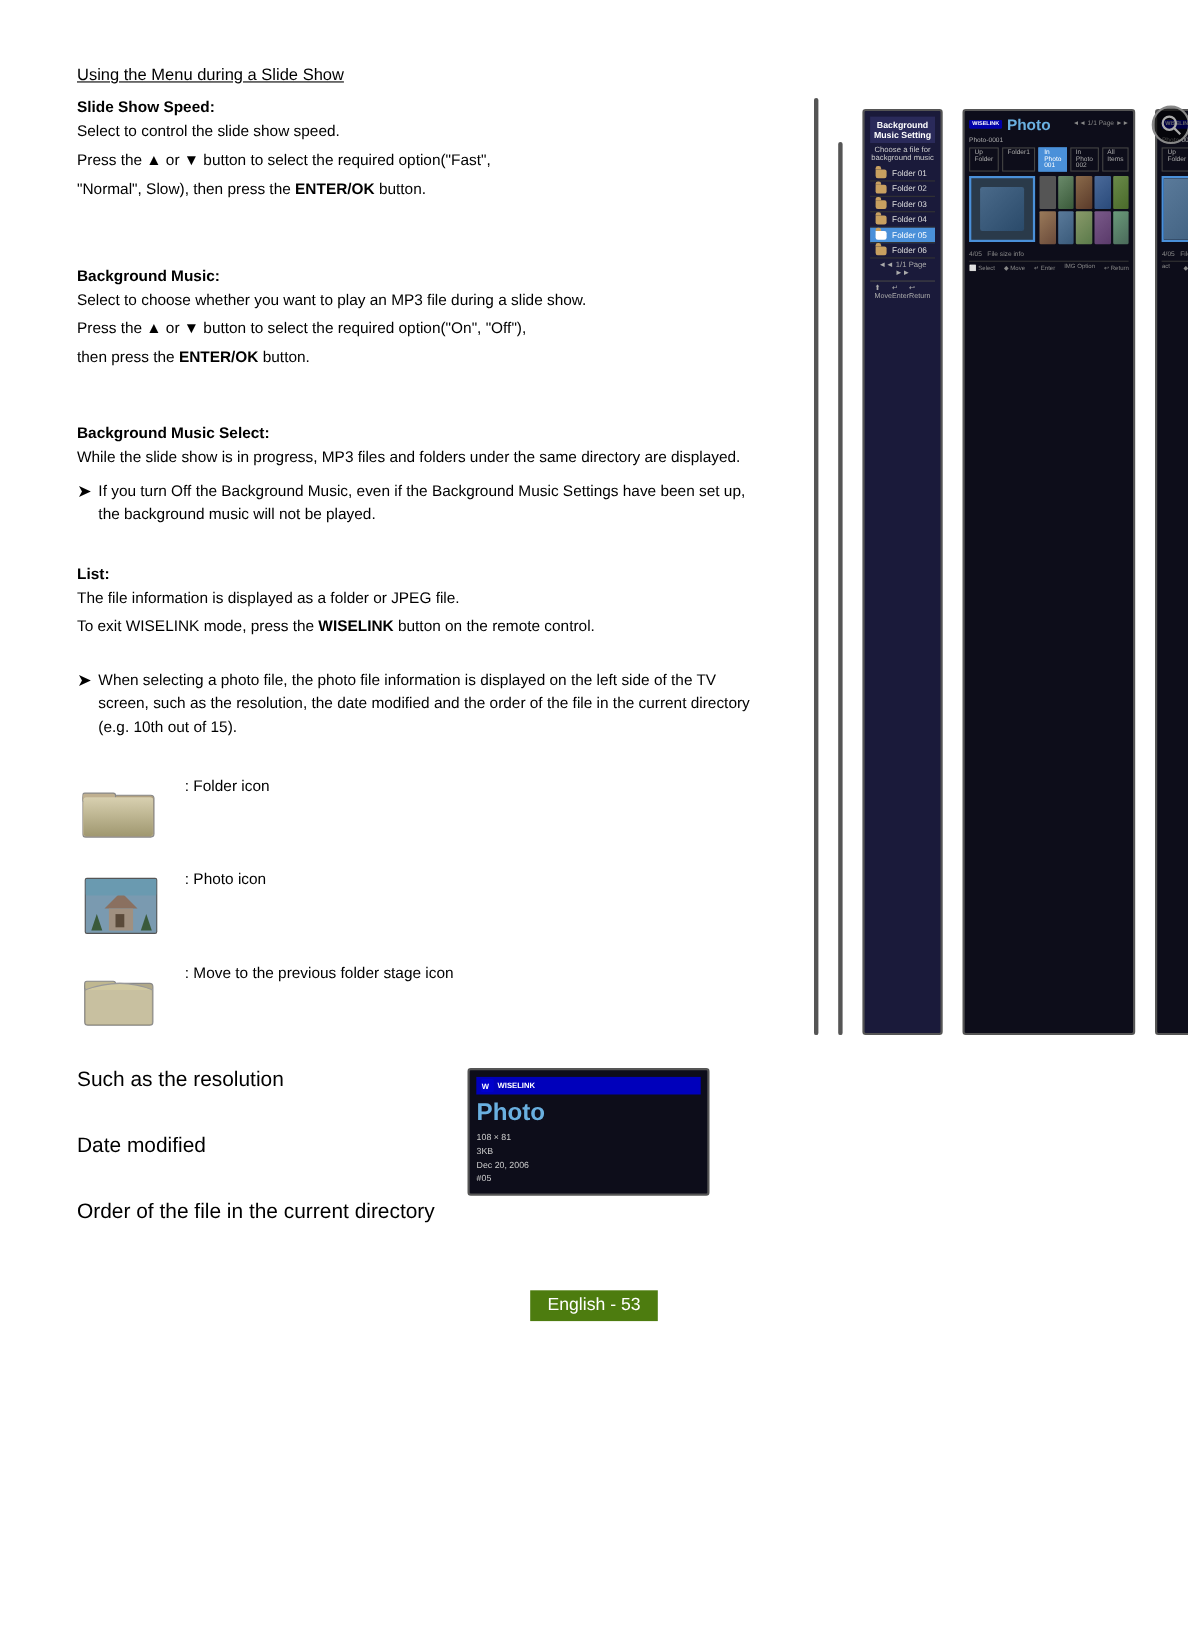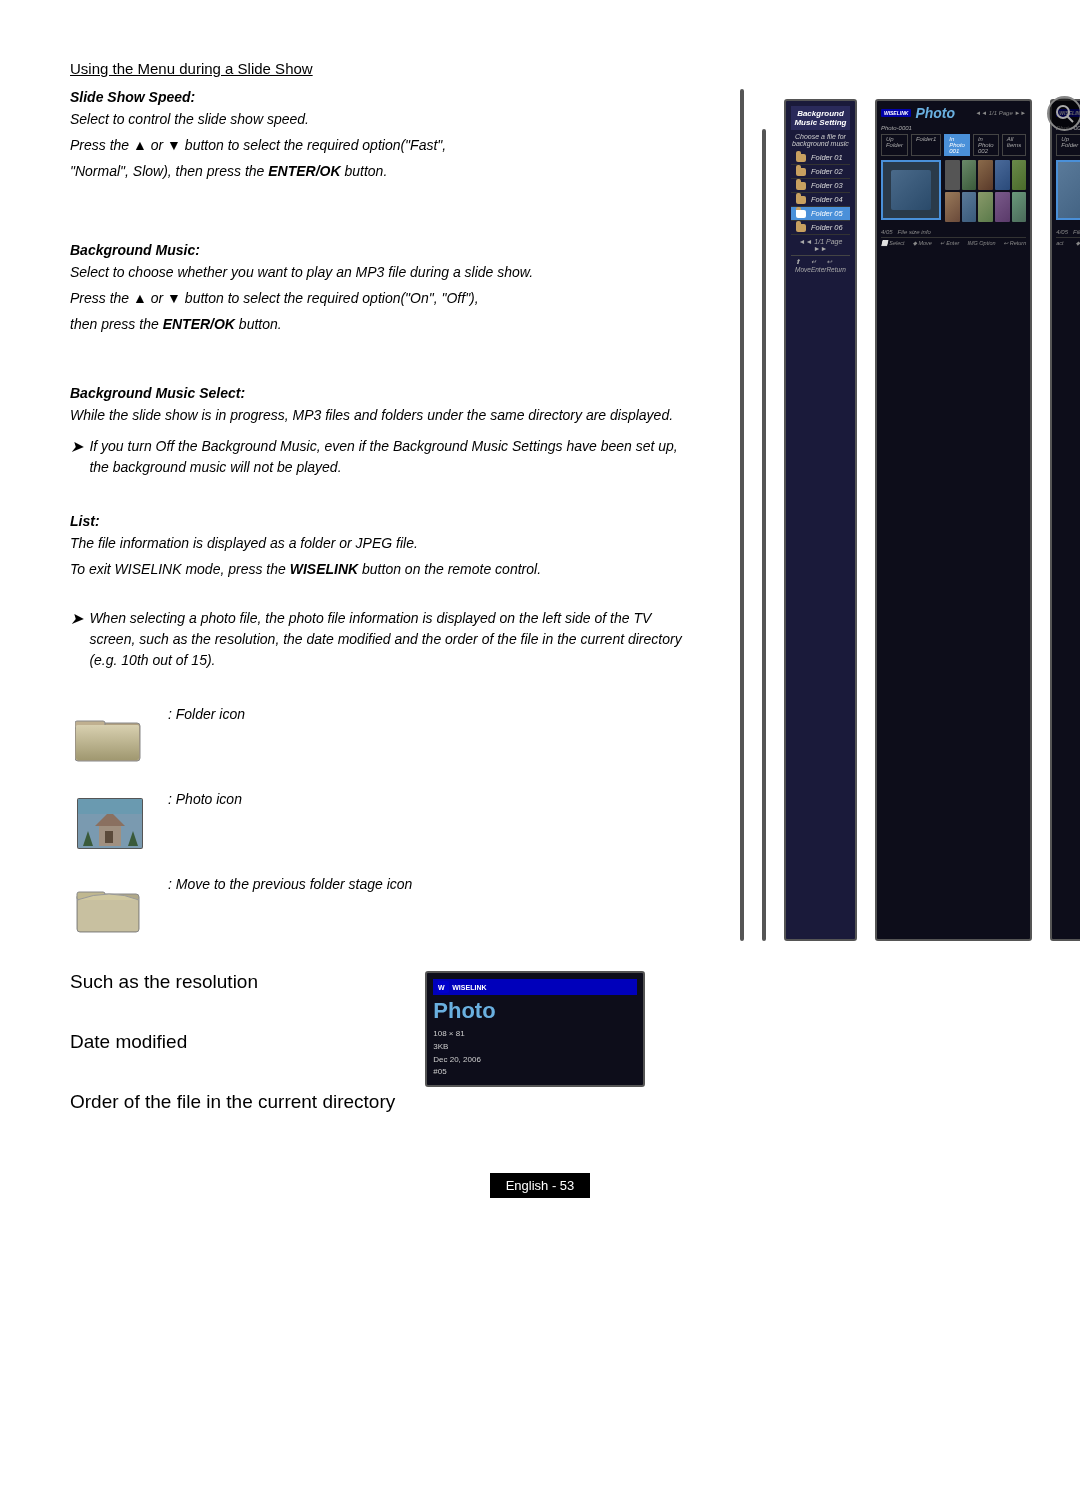--- a/index.html
+++ b/index.html
@@ -16,21 +16,20 @@
     .section-title {
       font-weight: normal;
       text-decoration: underline;
       font-size: 15px;
       margin-bottom: 12px;
     }
 
     .content-layout {
       display: flex;
       gap: 46px;
-      font-style: italic;
     }
 
     .text-column {
       flex: 1;
     }
 
     .image-column {
       width: 270px;
       display: flex;
       gap: 18px;
@@ -350,24 +349,24 @@
     }
 
     .info-details {
       color: #ccc;
       font-size: 8px;
       line-height: 1.6;
     }
 
     .page-number {
       text-align: center;
-      font-size: 13px;
+      font-size: 16px;
       margin-top: 30px;
       padding: 5px 16px;
-      background: #000000;
+      background: #4d7c0f;
       color: #fff;
       display: inline-block;
     }
 
     .page-footer {
       text-align: center;
       margin-top: 30px;
     }
 
     

